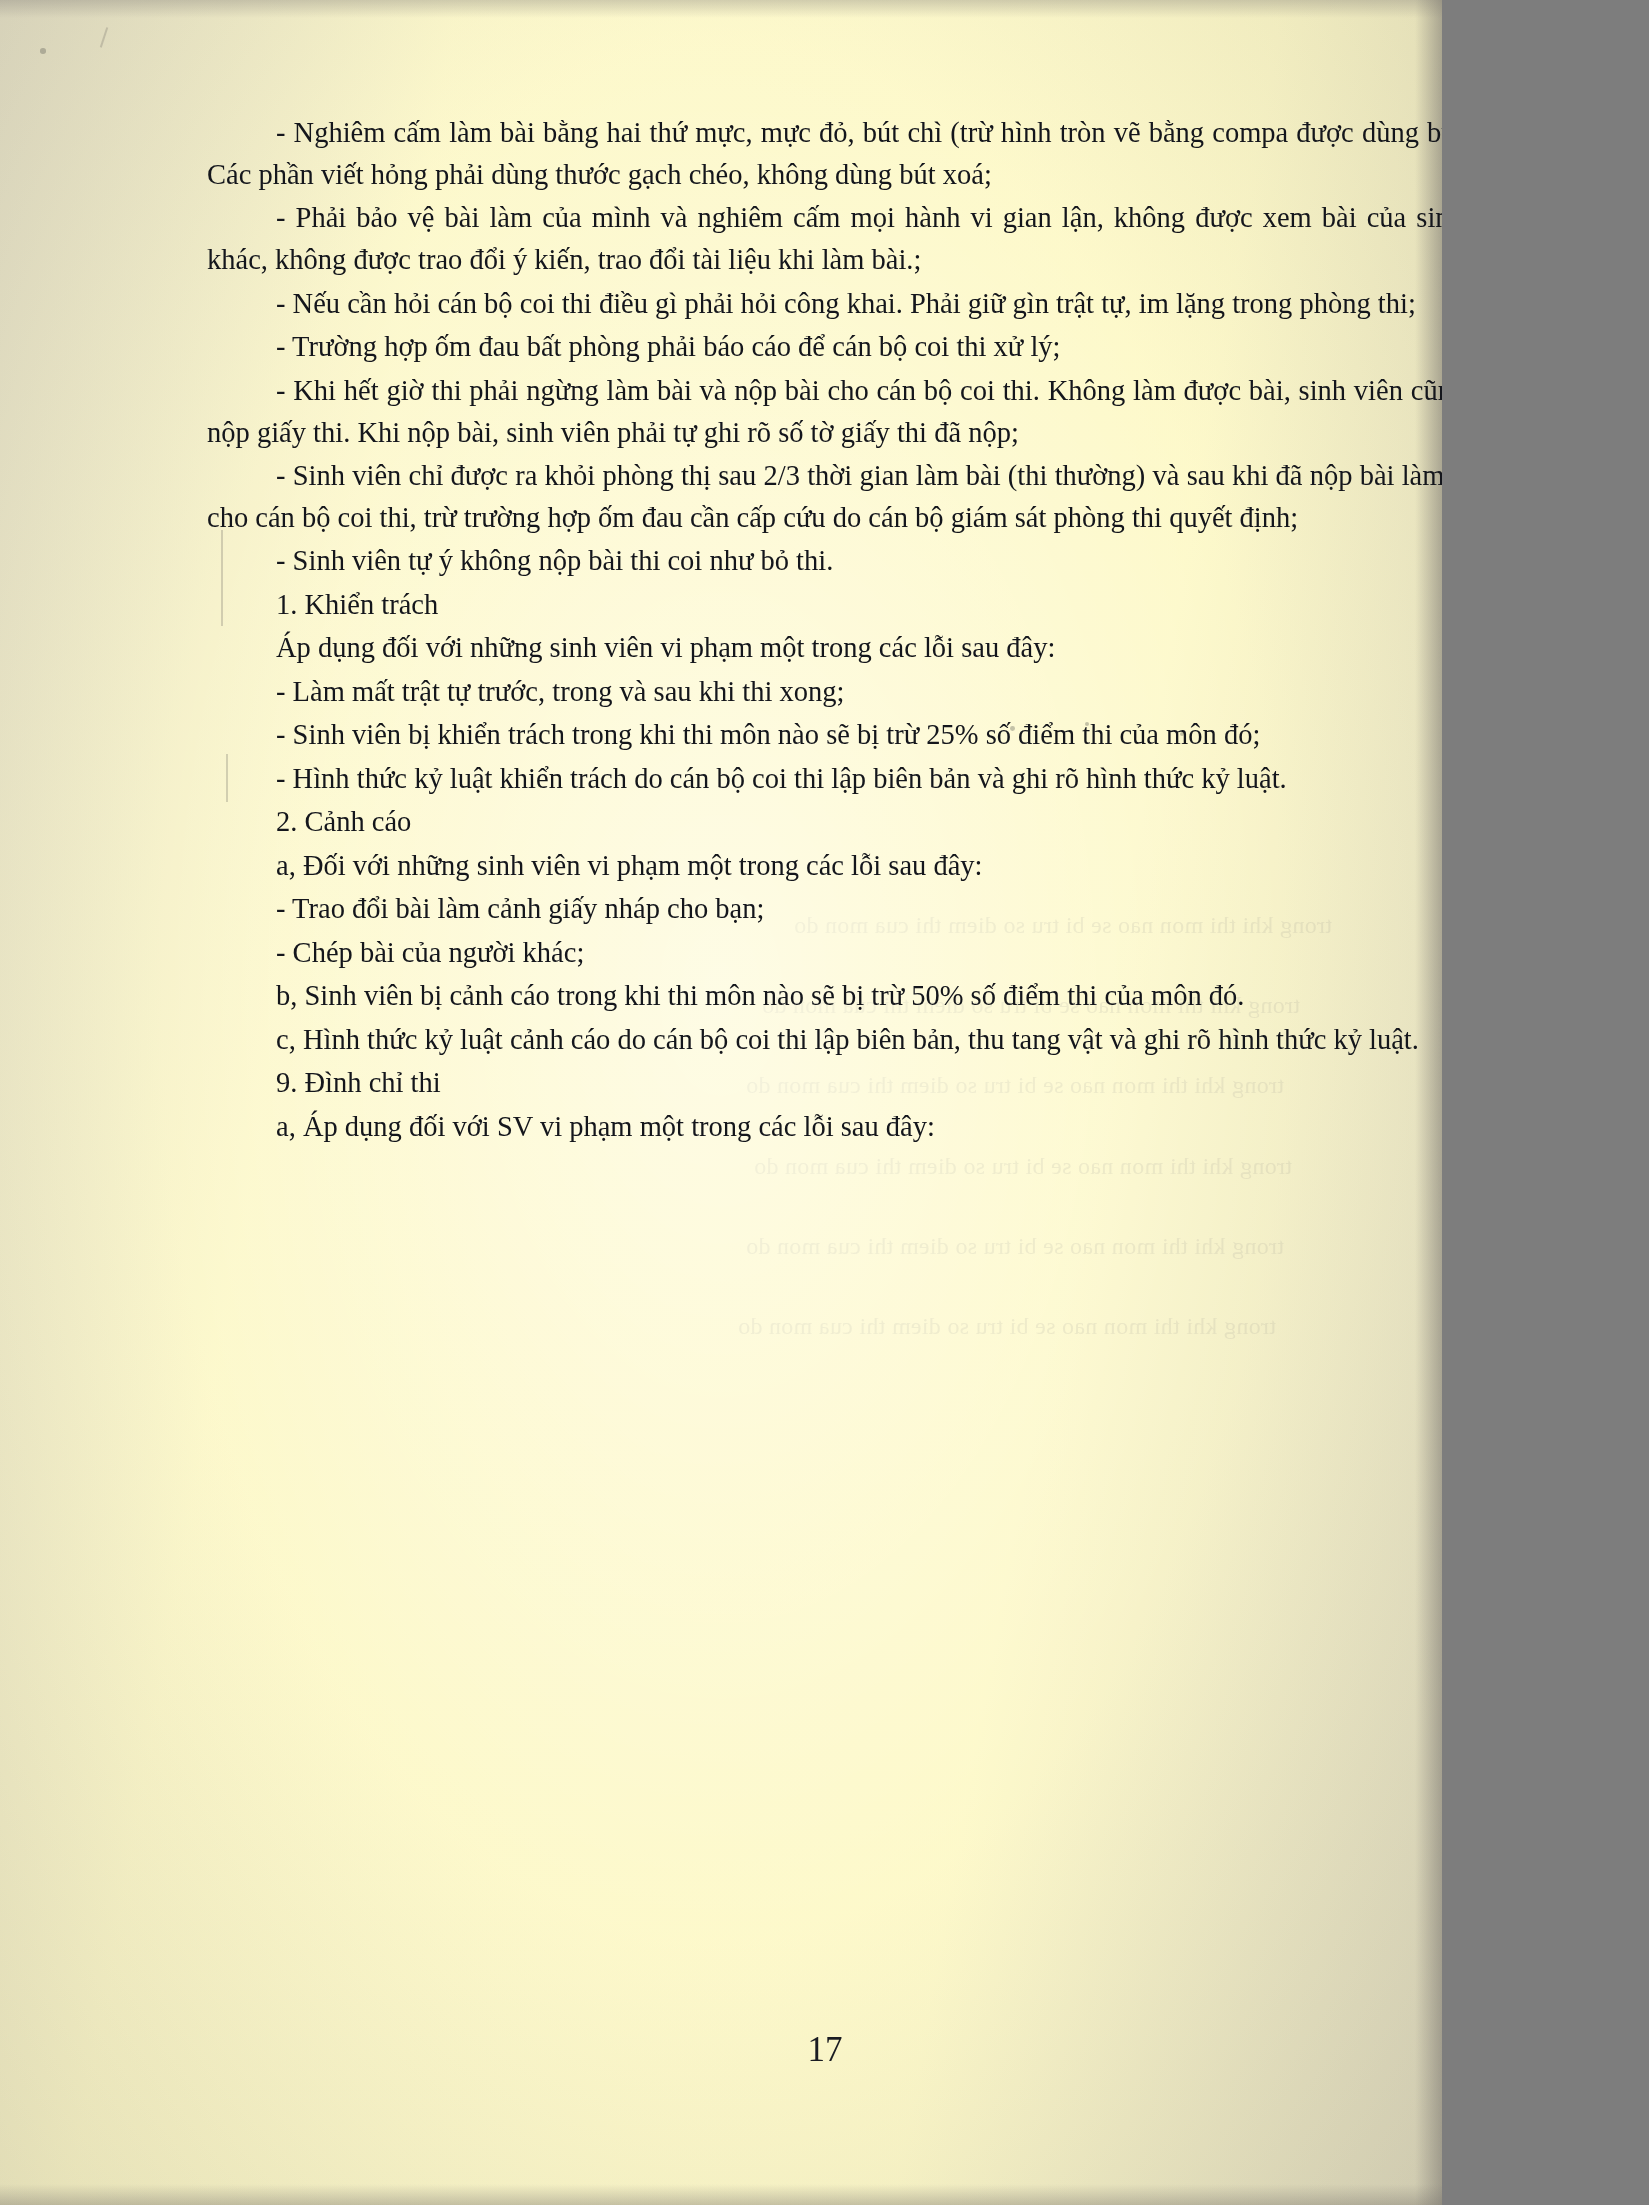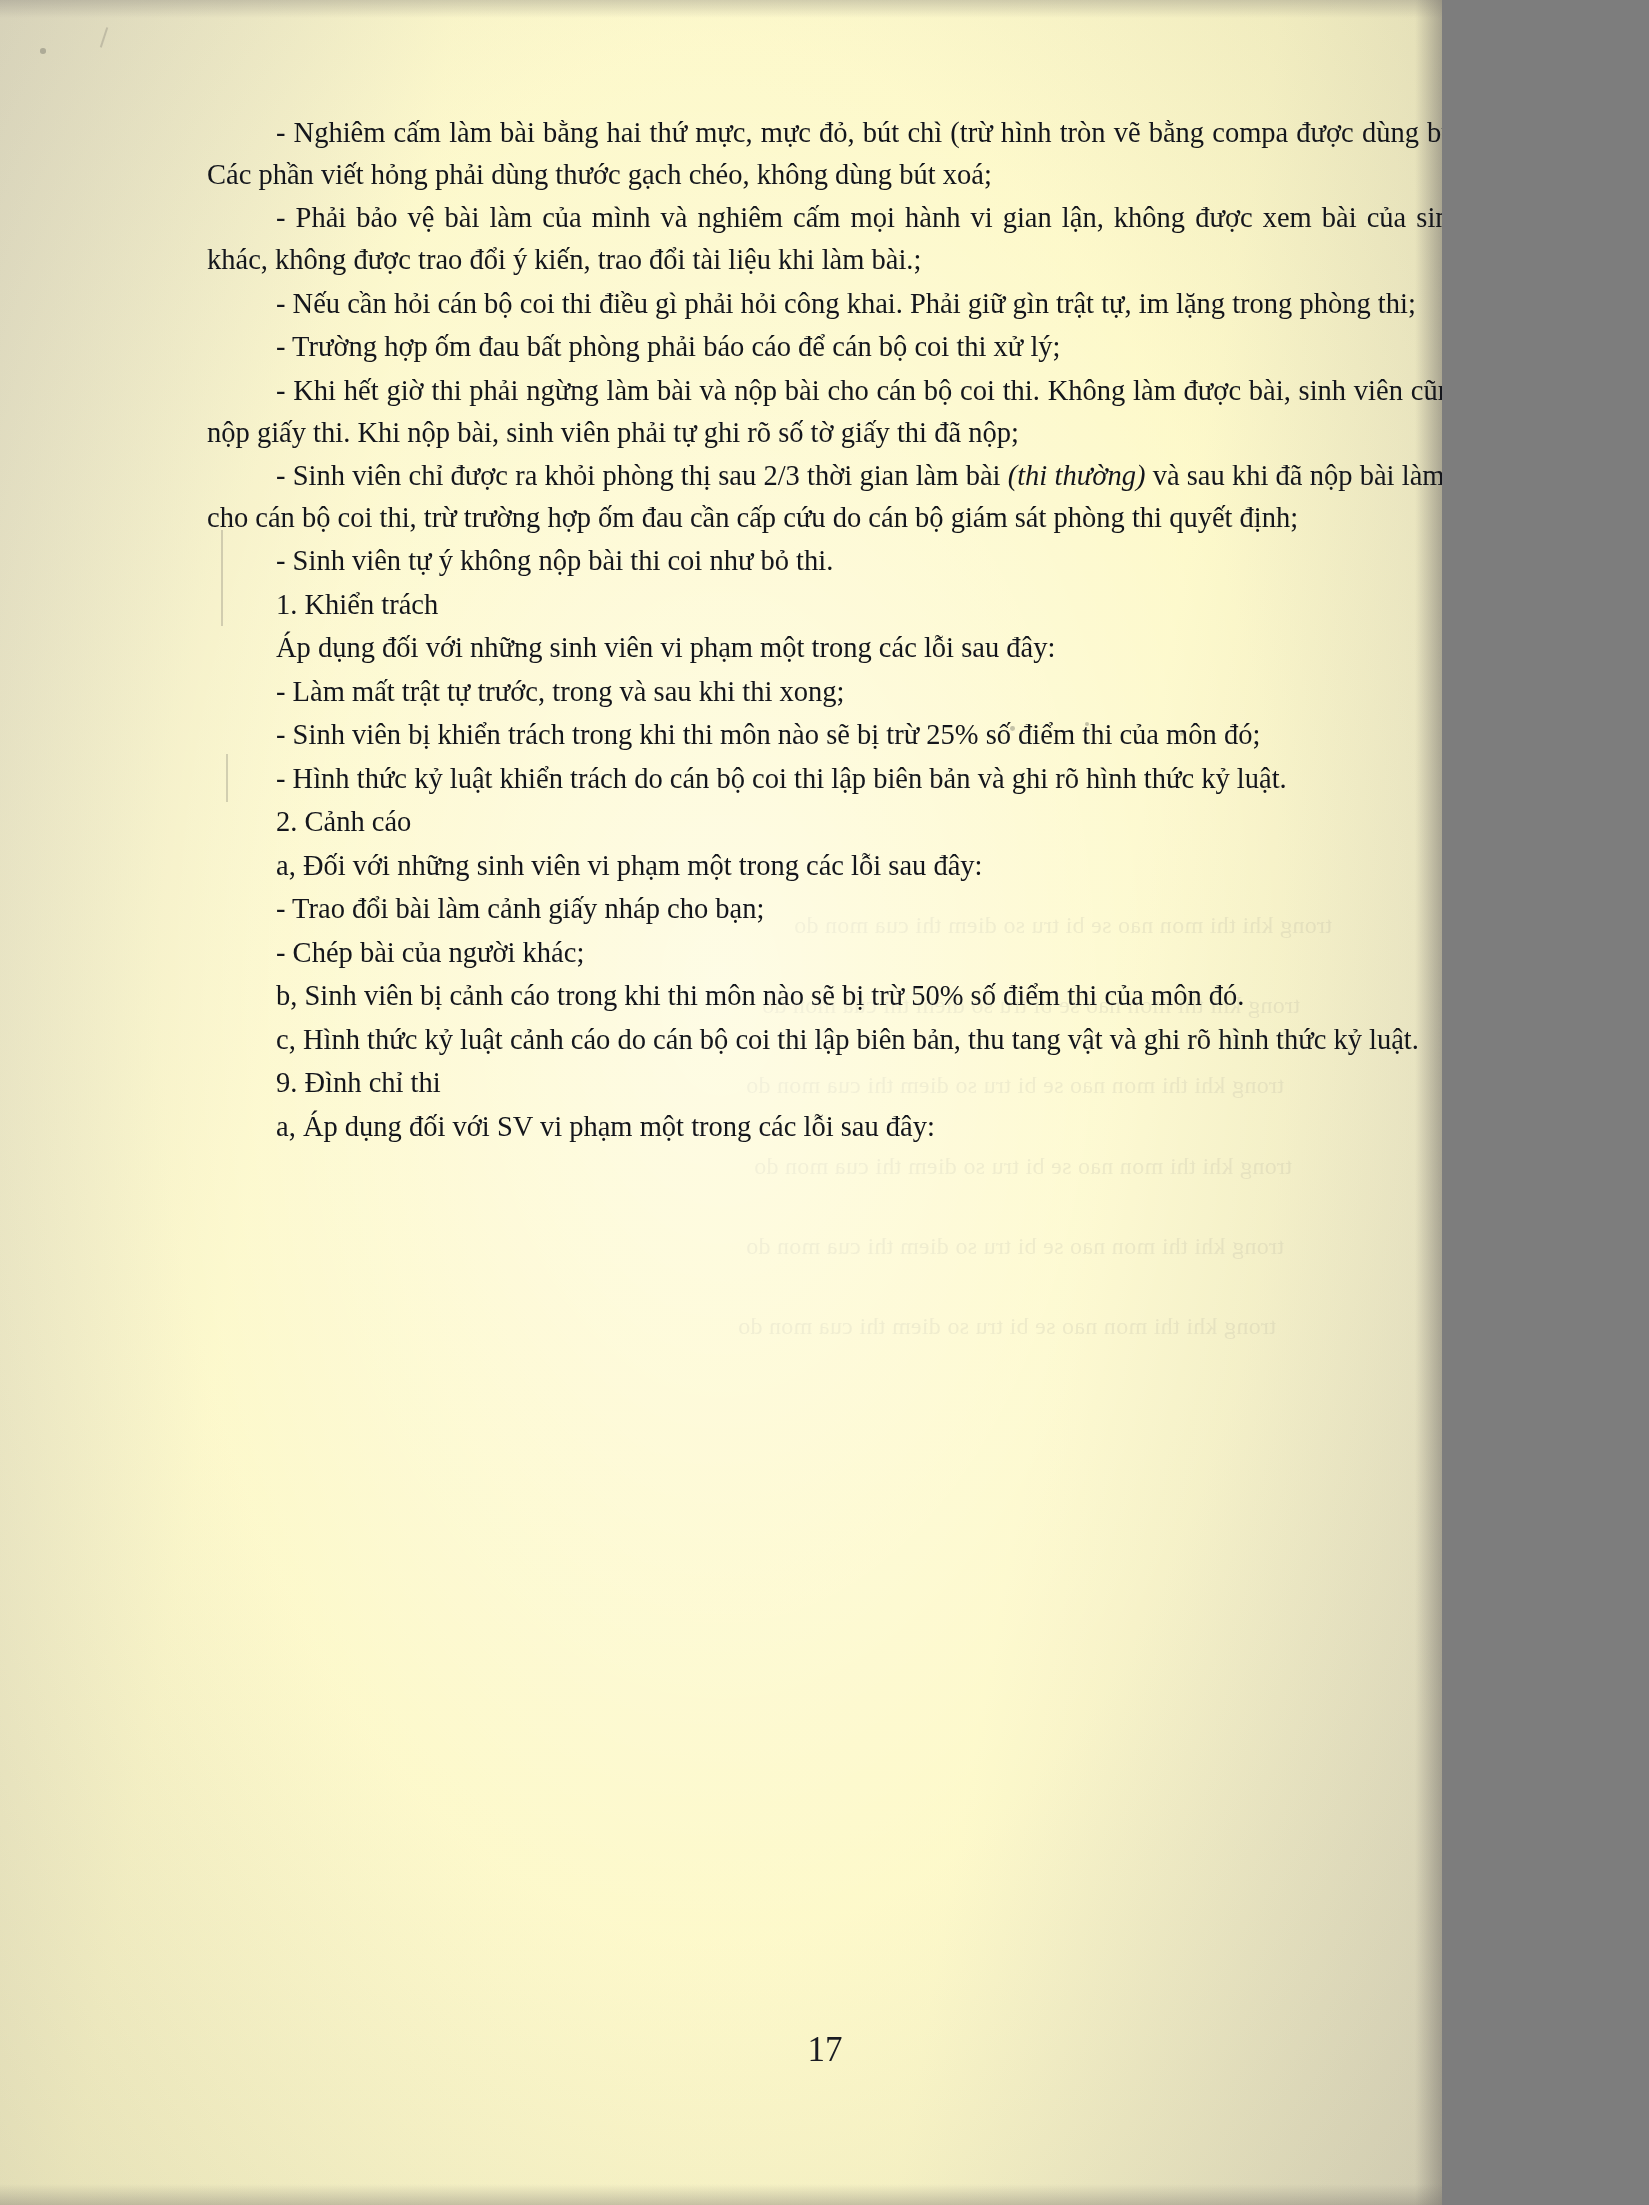--- a/index.html
+++ b/index.html
@@ -61,21 +61,20 @@
     font-size: 28.5px;
     line-height: 1.47;
     text-align: justify;
     text-justify: inter-word;
   }
   p {
     margin: 0 0 1.6px 0;
     text-indent: 69px;
   }
   .it {
-    font-style: italic;
   }
   .page-number {
     position: absolute;
     left: 0;
     width: 1650px;
     top: 2030px;
     text-align: center;
     font-size: 35px;
     color: #1a1c22;
     z-index: 4;

